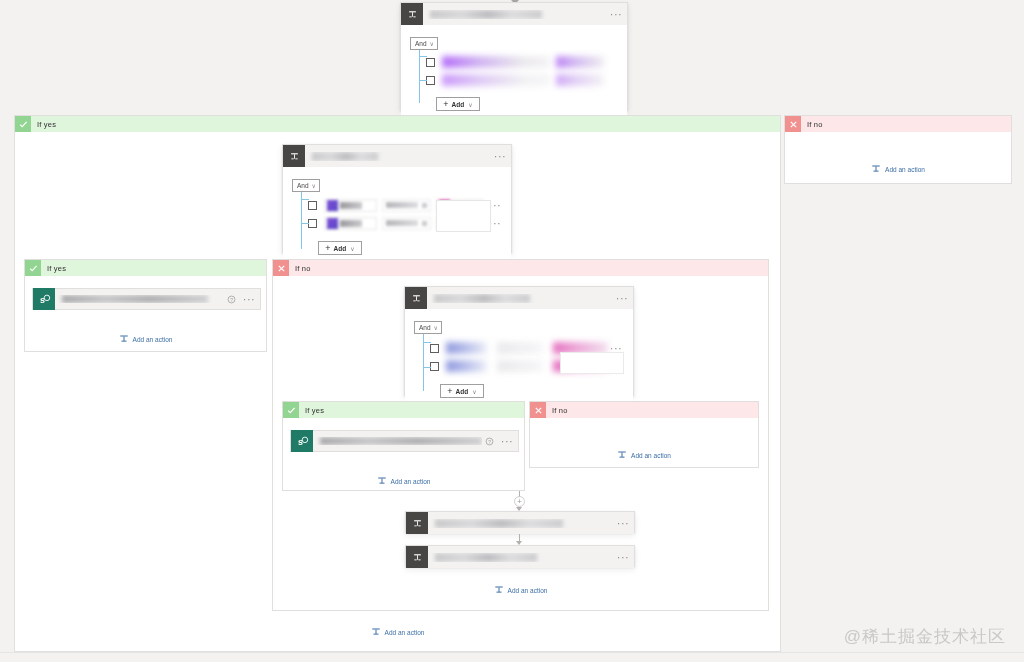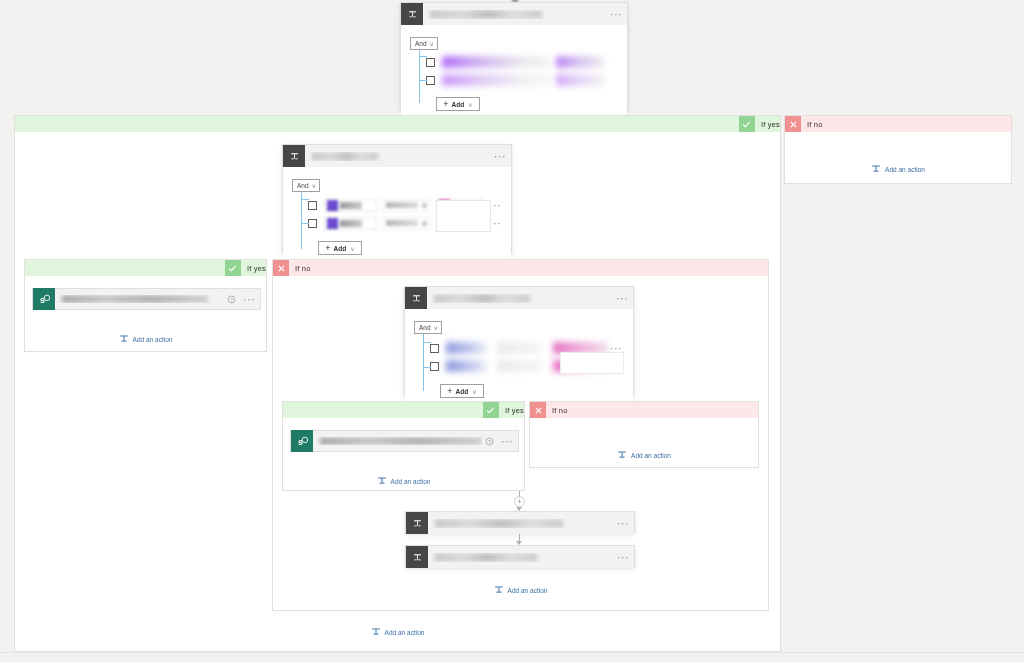--- a/index.html
+++ b/index.html
@@ -43,21 +43,21 @@
     display: flex;
     align-items: center;
     font-size: 7.5px;
     color: #323130;
   }
   .branch-head .chip {
     width: 16px; height: 16px;
     display: flex; align-items: center; justify-content: center;
     flex: 0 0 16px;
   }
-  .head-yes { background: #dff6dd; justify-content: flex-end; }
+  .head-yes { background: #dff6dd; }
   .head-yes .chip { background: #92d592; }
   .head-no  { background: #fde7e9; }
   .head-no  .chip { background: #f1918f; }
   .branch-head .lbl { margin-left: 6px; letter-spacing: .2px; }
   .tick, .cross {
     width: 9px; height: 9px;
     display: block;
   }
 
   
@@ -649,14 +649,15 @@
         </svg>
       </div>
       <div class="card-title">
         <span class="blur blur-title" style="width:102px;"></span>
       </div>
       <div class="dots">···</div>
     </div>
   </div>
 
   <div class="bottom-strip"></div>
+  <div class="watermark">@稀土掘金技术社区</div>
 
 </div>
 
 </body></html>

